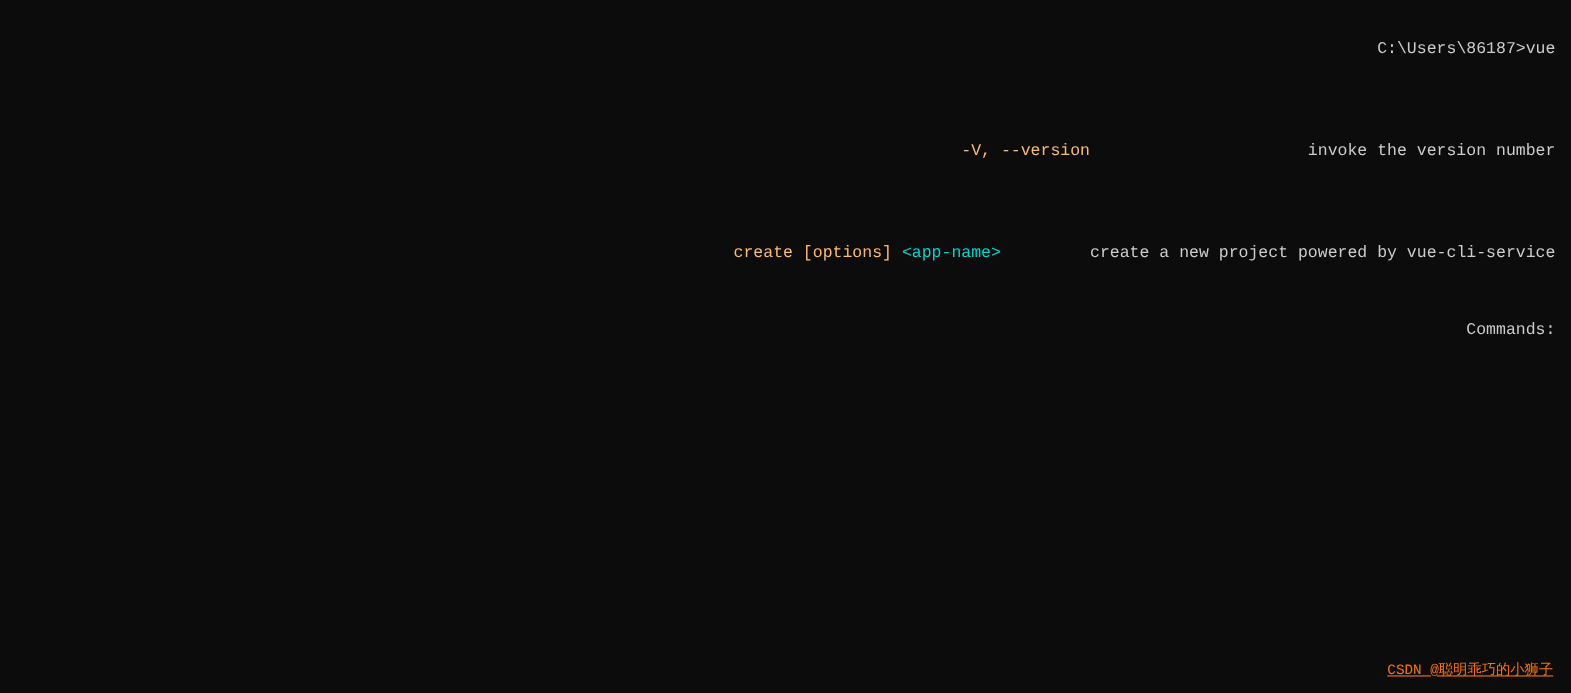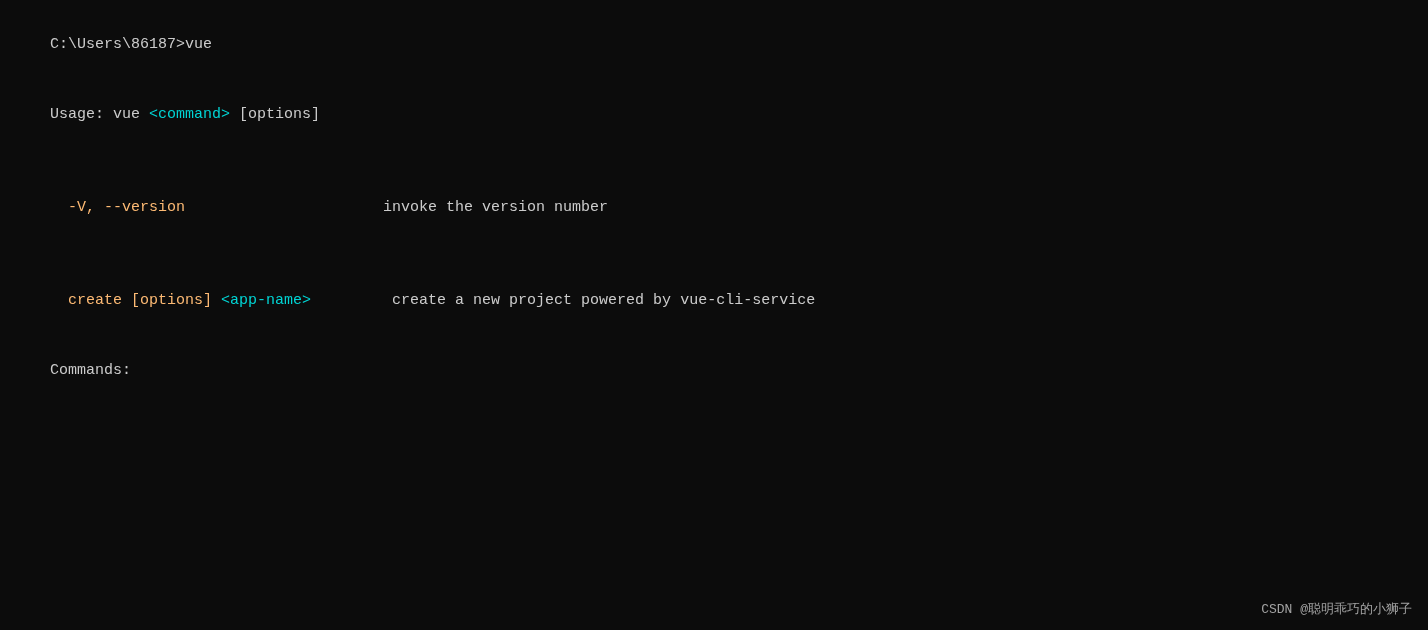--- a/index.html
+++ b/index.html
@@ -15,55 +15,54 @@
       color: #cccccc;
       width: 1428px;
       height: 630px;
       overflow: hidden;
       padding: 10px 14px;
     }
 
     .terminal {
       width: 100%;
       height: 100%;
+      text-align: right;
     }
 
     .line {
       line-height: 1.55;
       white-space: pre;
     }
 
     .cyan {
       color: #00d4d4;
     }
 
     .green {
       color: #fdba74;
     }
 
     .footer-right {
       position: absolute;
       bottom: 12px;
       right: 16px;
-      color: #a3a3a3;
+      color: #f97316;
       font-size: 13px;
+      text-decoration: underline;
     }
   </style>
 </head>
 <body>
 
 <div class="terminal">
 
   <div class="line">
     <span>C:\Users\86187&gt;vue</span>
   </div>
 
-  <div class="line">
-    <span>Usage: vue </span><span class="cyan">&lt;command&gt;</span><span> [options]</span>
-  </div>
 
   <div class="line">&nbsp;</div>
 
 
   <div class="line">
     <span class="green">  -V, --version                     </span><span> invoke the version number</span>
   </div>
 
 
   <div class="line">&nbsp;</div>

